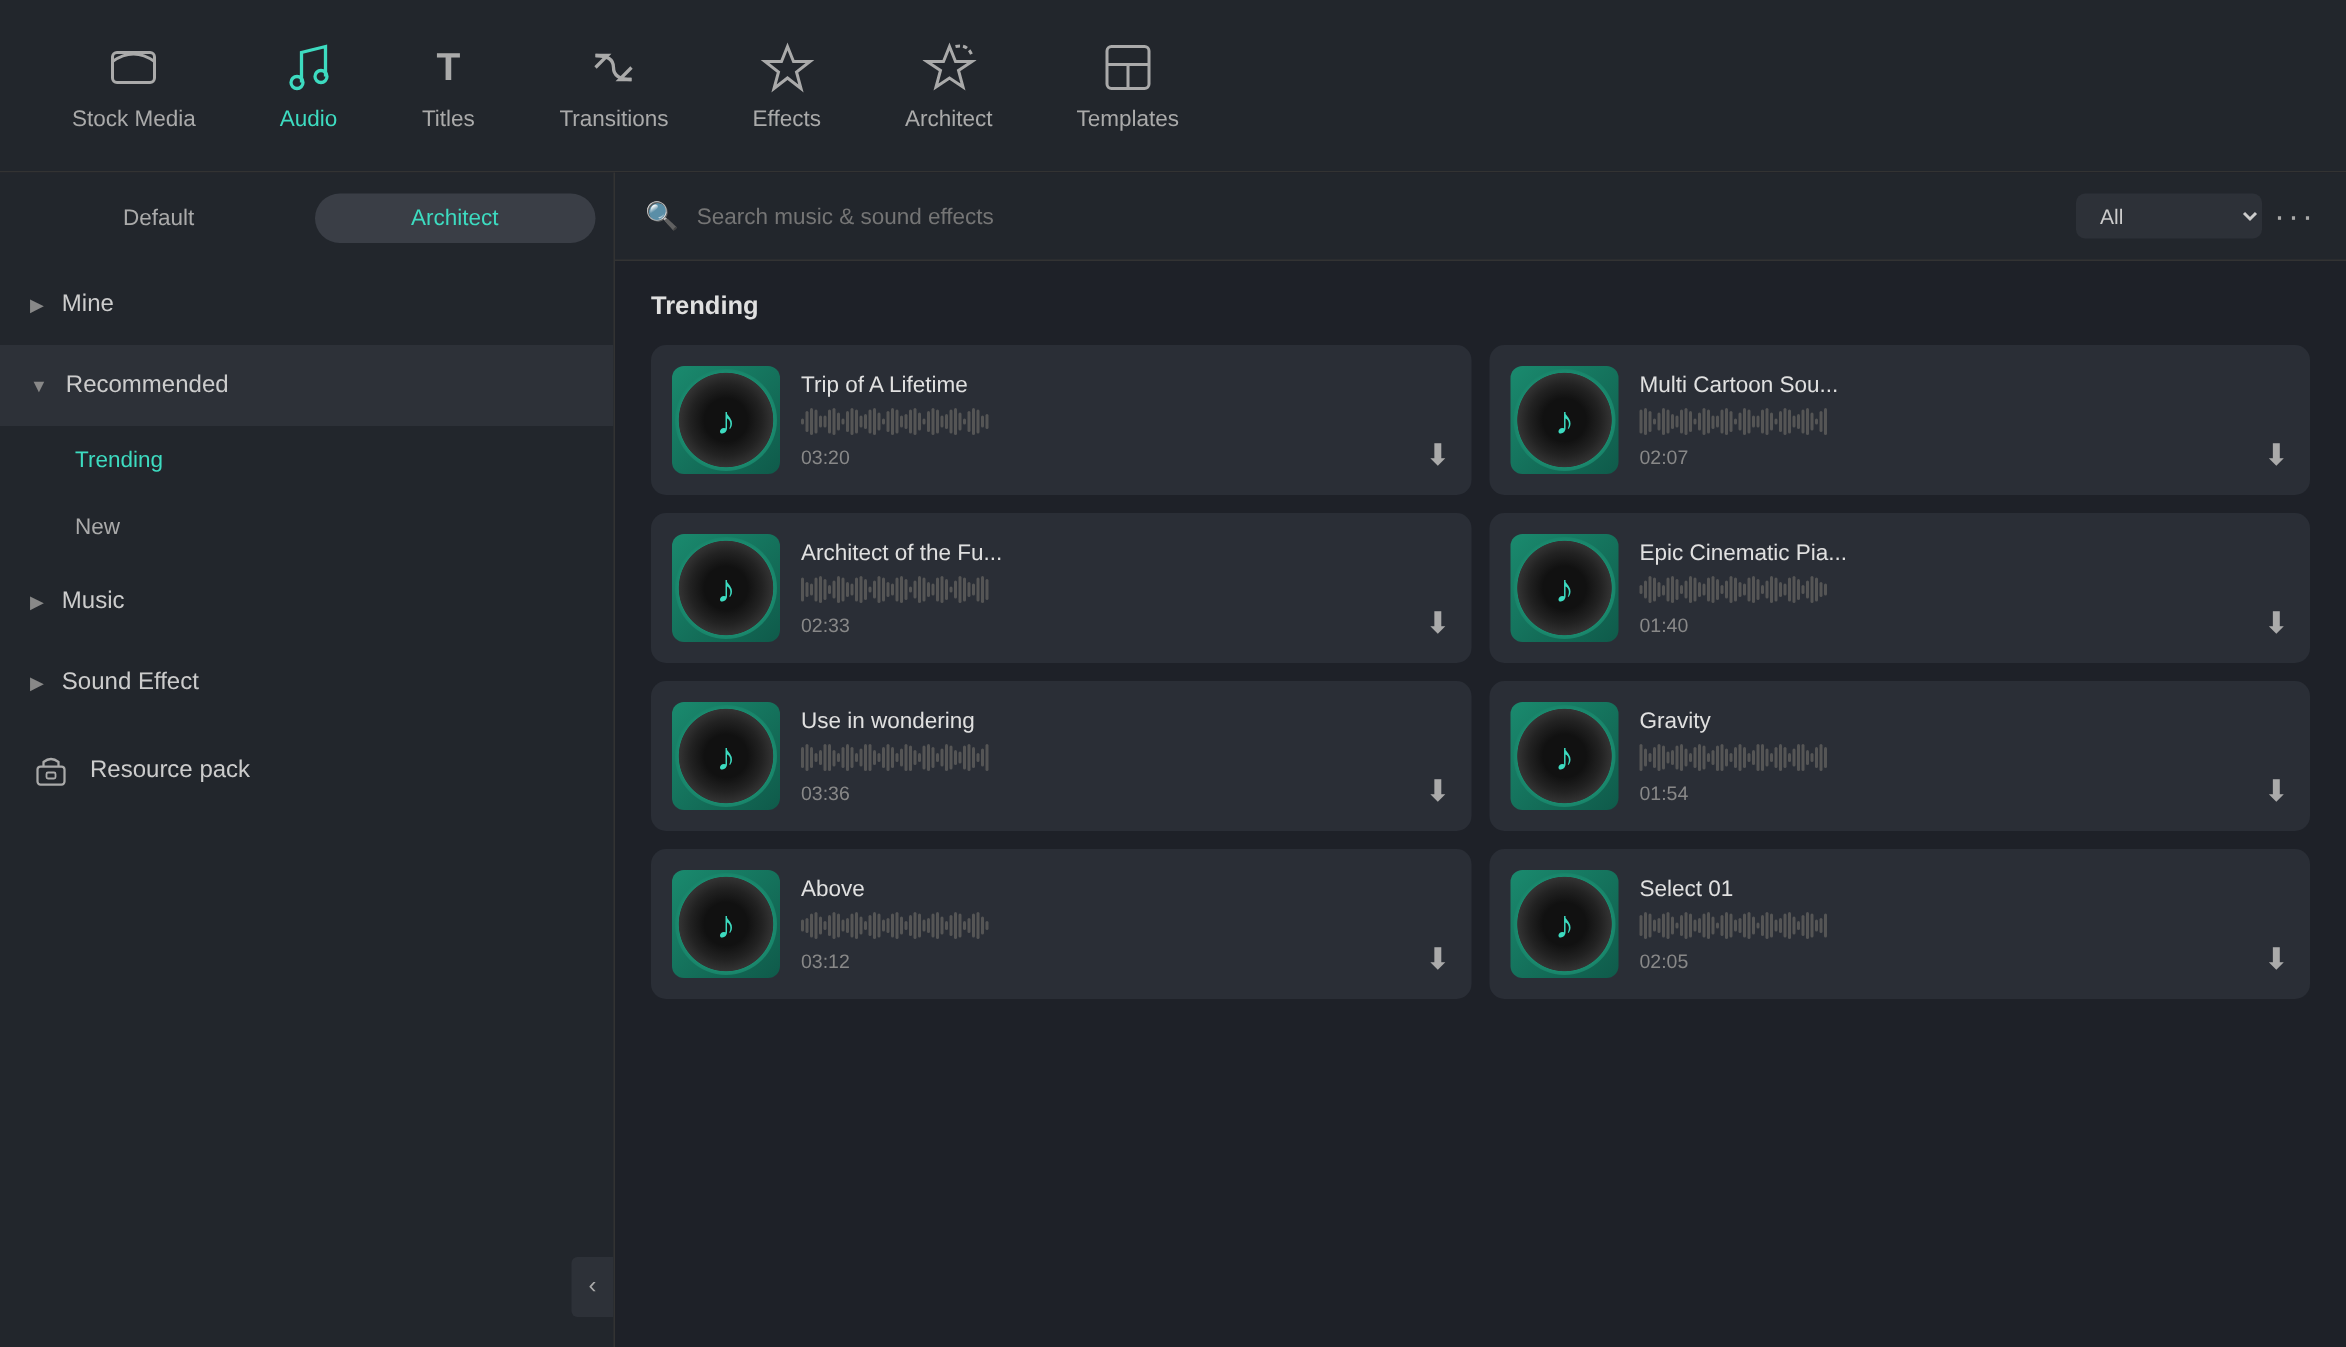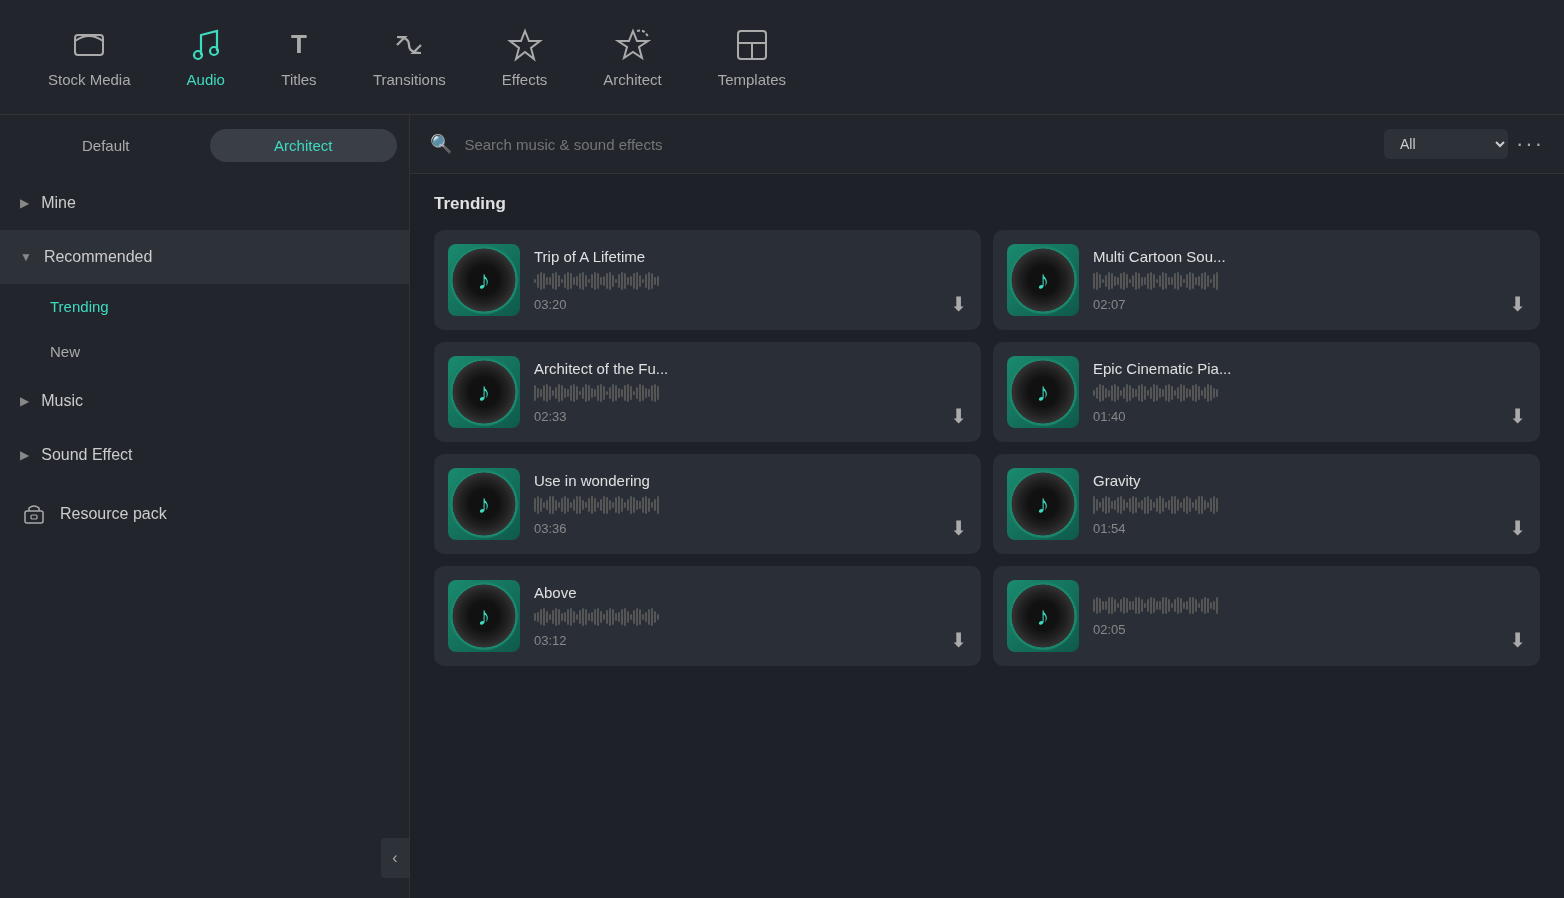--- a/index.html
+++ b/index.html
@@ -801,20 +801,21 @@
       <span class="music-duration">03:12</span>
     </div>
     <button class="download-btn">⬇</button>
   </div>
           <div class="music-card">
     <div class="music-thumb">
       <div class="vinyl-outer"></div>
       <span class="music-note">♪</span>
     </div>
     <div class="music-info">
+      <span class="music-title">Select 01</span>
       <div class="waveform">
                 <div class="waveform-bar" style="height:13.197812382063047px;"></div>
                 <div class="waveform-bar" style="height:17.834355274278003px;"></div>
                 <div class="waveform-bar" style="height:15.964384713235926px;"></div>
                 <div class="waveform-bar" style="height:8.46737707289093px;"></div>
                 <div class="waveform-bar" style="height:9.130707809526998px;"></div>
                 <div class="waveform-bar" style="height:16.31574063960338px;"></div>
                 <div class="waveform-bar" style="height:17.708488208118446px;"></div>
                 <div class="waveform-bar" style="height:12.653919571318486px;"></div>
                 <div class="waveform-bar" style="height:4.470722661095913px;"></div>

